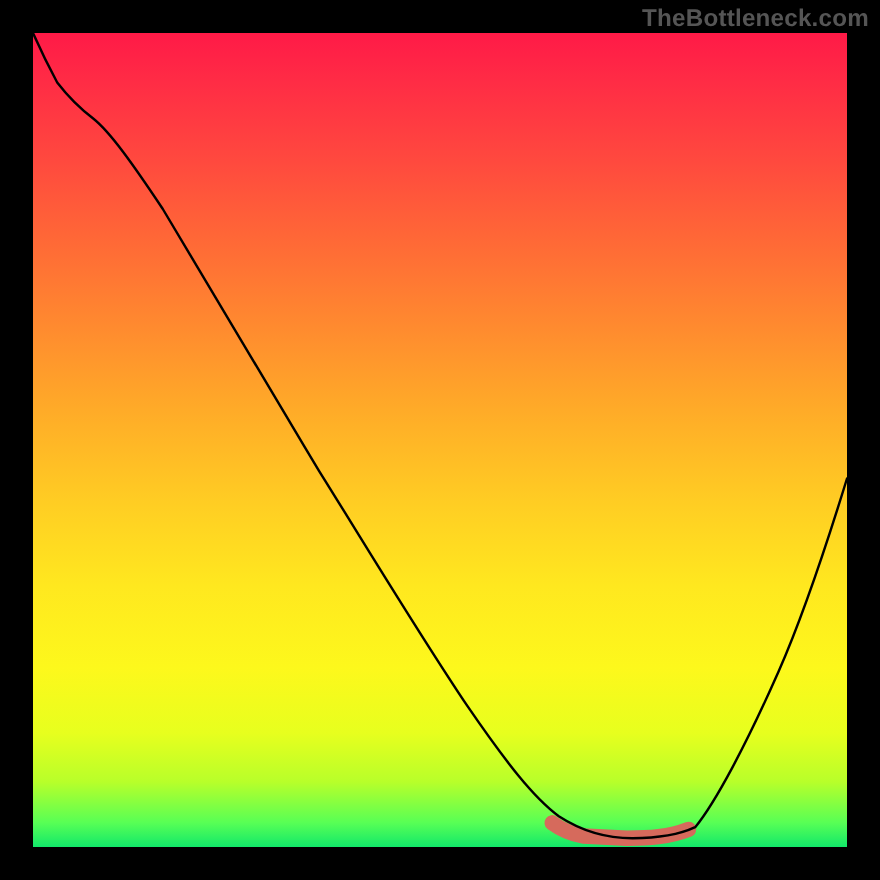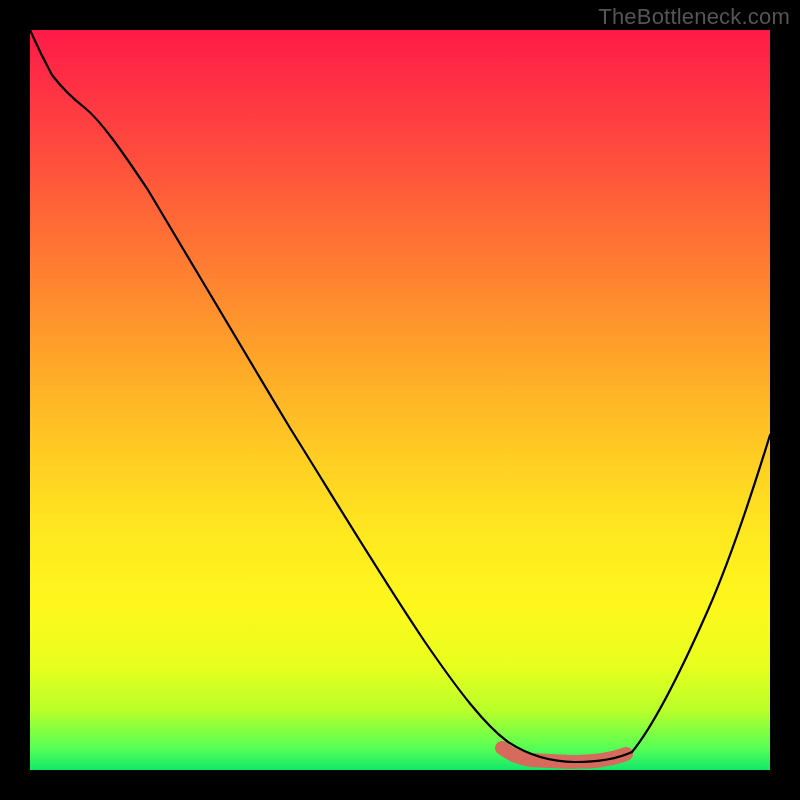--- a/index.html
+++ b/index.html
@@ -16,21 +16,21 @@
     width: 800px;
     height: 800px;
     background: #000;
   }
   .attribution {
     position: absolute;
     top: 4px;
     right: 10px;
     color: #555;
     font-size: 22px;
-    font-weight: 400;
+    font-weight: 700;
     letter-spacing: 0.2px;
     user-select: none;
   }
   .plot-area {
     position: absolute;
     left: 30px;
     top: 30px;
     width: 740px;
     height: 740px;
     overflow: hidden;

